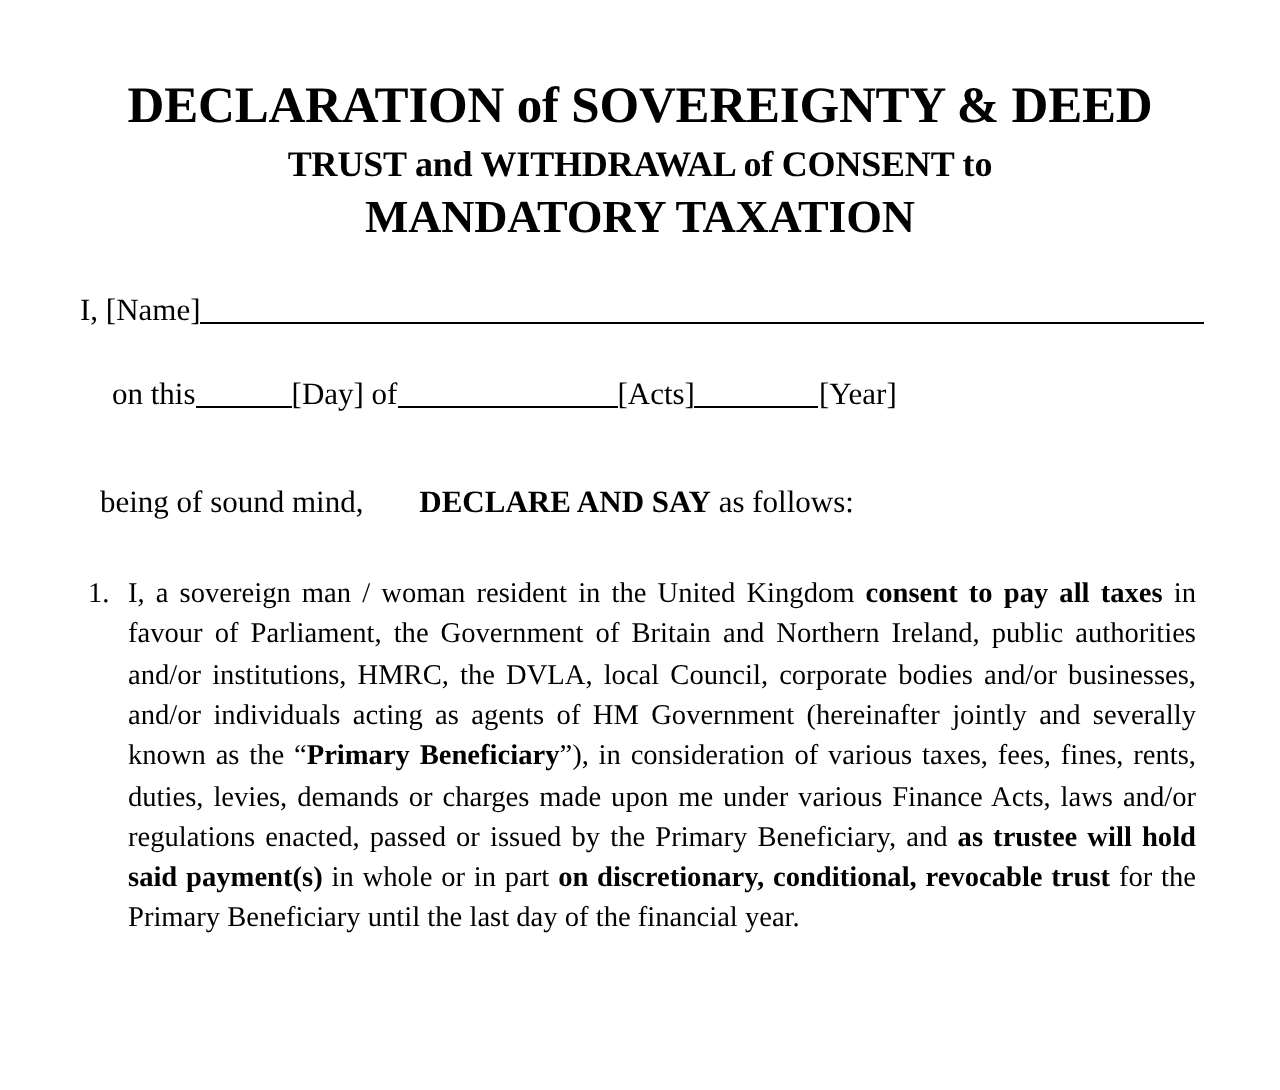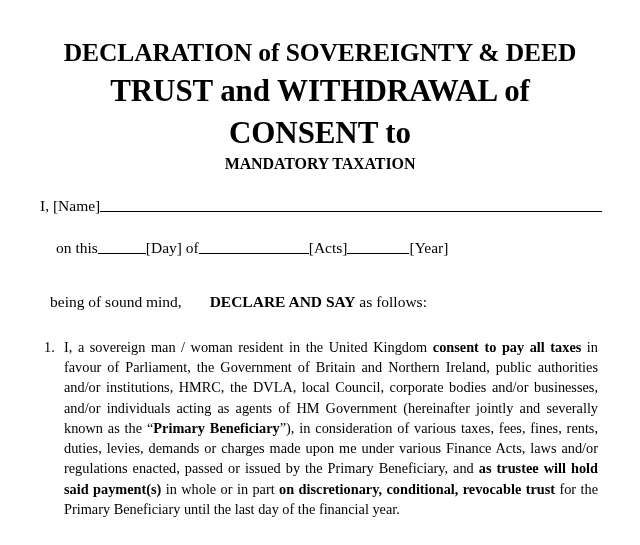--- a/index.html
+++ b/index.html
@@ -25,22 +25,22 @@
   
   .title {
     text-align: center;
     font-weight: bold;
     font-size: 25px;
     line-height: 1.34;
     letter-spacing: -0.1px;
   }
   .title .l1 { font-size: 25.5px; }
   .title .l2 { font-size: 23px; }
-  .title .l3 { font-size: 31px; text-align: center; }
-  .title .l4 { font-size: 16px; }
+  .title .l3 { font-size: 18px; text-align: center; }
+  .title .l4 { font-size: 23px; }
 
   
   .fillrow {
     font-size: 15.5px;
     margin-top: 22px;
     display: flex;
     align-items: flex-end;
     white-space: nowrap;
   }
   .fillrow.r1 { padding-left: 2px; }

